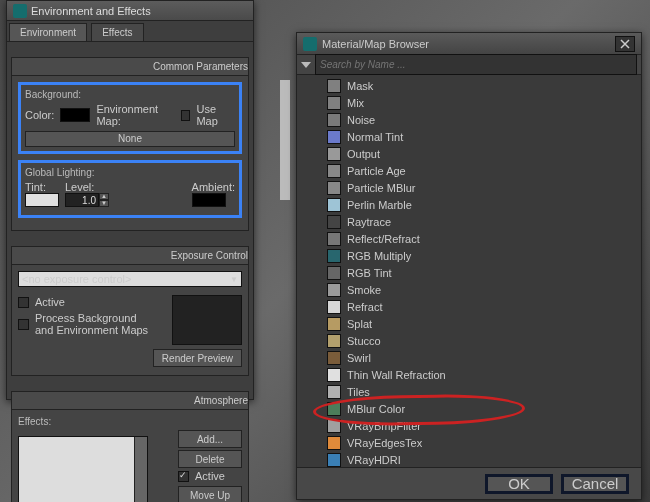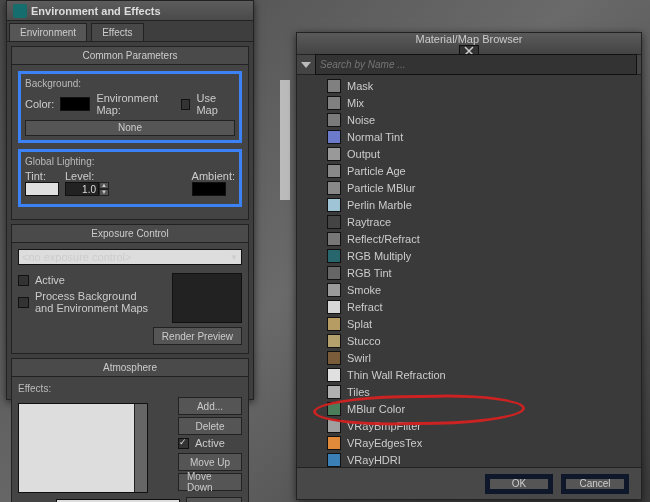--- a/index.html
+++ b/index.html
@@ -6,29 +6,29 @@
 body { width: 650px; height: 502px; background: #5a5a5a; position: relative; overflow: hidden; }
 
 .bg-stage { position: absolute; inset: 0; background: linear-gradient(135deg, #4a4a4a 0%, #6a6a6a 50%, #3a3a3a 100%); }
 .bg-stage::before { content: ""; position: absolute; left: 40px; top: 400px; width: 180px; height: 80px; background: #888; border-radius: 4px; }
 .bg-stage::after { content: ""; position: absolute; left: 280px; top: 80px; width: 10px; height: 120px; background: #bbb; }
 
 .panel { position: absolute; background: #3e3e3e; border: 1px solid #222; box-shadow: 0 2px 8px rgba(0,0,0,0.6); }
 
 
 .env-panel { left: 6px; top: 0; width: 248px; height: 400px; }
-.titlebar { height: 20px; background: linear-gradient(#5c5c5c,#4a4a4a); display: flex; align-items: center; padding: 0 6px; border-bottom: 1px solid #222; font-weight: bold; }
+.titlebar { height: 20px; background: linear-gradient(#5c5c5c,#4a4a4a); display: flex; align-items: center; padding: 0 6px; border-bottom: 1px solid #222; }
 .titlebar .icon { width: 14px; height: 14px; background: #156d6d; border-radius: 2px; margin-right: 4px; }
 .titlebar .title { font-size: 11px; color: #ddd; }
 
 .tabs { display: flex; border-bottom: 1px solid #222; }
 .tab { padding: 3px 10px; font-size: 10px; background: #484848; border: 1px solid #222; border-bottom: none; margin: 2px 2px 0 2px; cursor: pointer; }
 .tab.active { background: #565656; }
 
-.rollout-head { text-align: center; font-size: 10px; padding: 3px 0; border: 1px solid #222; background: #4a4a4a; margin: 4px 4px 0 4px; }
+.rollout-head { text-align: right; font-size: 10px; padding: 3px 0; border: 1px solid #222; background: #4a4a4a; margin: 15px 4px 0 4px; }
 .rollout-body { border: 1px solid #222; border-top: none; margin: 0 4px 4px 4px; padding: 6px; background: #444; }
 
 .field-group { border: 3px solid #3b82f6; padding: 4px; margin-bottom: 6px; }
 .field-label { font-size: 10px; color: #bbb; display: block; margin-bottom: 3px; }
 
 .row { display: flex; align-items: center; gap: 6px; margin-bottom: 4px; }
 .swatch { width: 34px; height: 14px; border: 1px solid #111; }
 .black-swatch { background: #000; }
 .white-swatch { background: #e0e0e0; }
 
@@ -51,38 +51,38 @@
 
 .atmo-row { display: flex; gap: 0; align-items: flex-end; }
 .atmo-list { width: 130px; height: 90px; background: #ddd; border: 1px solid #111; margin-right: auto; position: relative; }
 .atmo-list::after { content: ""; position: absolute; right: 0; top: 0; width: 12px; bottom: 0; background: #666; border-left: 1px solid #222; }
 
 .atmo-col { display: flex; flex-direction: column; width: 64px; }
 .small-input { height: 14px; background: #ddd; border: 1px solid #111; flex: 1; }
 
 
 .mat-panel { left: 296px; top: 32px; width: 346px; height: 468px; display: flex; flex-direction: column; }
-.mat-title { height: 22px; background: linear-gradient(#5a5a5a,#444); display: flex; align-items: center; padding: 0 6px; border-bottom: 1px solid #222; flex-direction: column; }
+.mat-title { height: 22px; background: linear-gradient(#5a5a5a,#444); display: flex; align-items: center; padding: 0 6px; border-bottom: 1px solid #222; }
 .mat-title .icon { width: 14px; height: 14px; background: #156d6d; border-radius: 2px; margin-right: 5px; }
 .mat-title .spacer { flex: 1; }
 .close-btn { width: 20px; height: 16px; background: #333; border: 1px solid #111; display: flex; align-items: center; justify-content: center; cursor: pointer; }
 .close-btn svg { width: 10px; height: 10px; }
 
 .search-row { height: 20px; background: #444; border-bottom: 1px solid #222; display: flex; align-items: center; padding: 0 4px; }
 .tri { width: 0; height: 0; border-left: 5px solid transparent; border-right: 5px solid transparent; border-top: 6px solid #bbb; margin-right: 4px; cursor: pointer; }
 .search-row input { flex: 1; height: 21px; background: #333; border: 1px solid #111; color: #ccc; font-size: 10px; font-style: italic; padding: 0 4px; }
 
 .list-area { flex: 1; overflow: hidden; background: #3a3a3a; padding: 2px; position: relative; }
 .list-item { display: flex; align-items: center; height: 17px; padding: 0 0 0 28px; cursor: pointer; }
 .mat-swatch { width: 14px; height: 14px; border: 1px solid #111; margin-right: 6px; flex-shrink: 0; }
 
 .red-circle { position: absolute; left: 16px; bottom: 42px; width: 212px; height: 30px; border: 3px solid #c22; border-radius: 50% / 60%; pointer-events: none; transform: rotate(-1deg); }
 
 .dlg-buttons { height: 32px; background: #484848; border-top: 1px solid #222; display: flex; align-items: center; justify-content: flex-end; gap: 8px; padding-right: 12px; }
-.dlg-btn { width: 68px; height: 20px; background: #555; border: 5px solid #0f172a; font-size: 10px; display: flex; align-items: center; justify-content: center; cursor: pointer; }
+.dlg-btn { width: 68px; height: 20px; background: #555; border: 3px solid #0f172a; font-size: 15px; display: flex; align-items: center; justify-content: center; cursor: pointer; }
 
 </style>
 </head>
 <body>
 
 <div class="bg-stage"></div>
 
 <div class="panel env-panel">
   <div class="titlebar">
     <div class="icon"></div>

